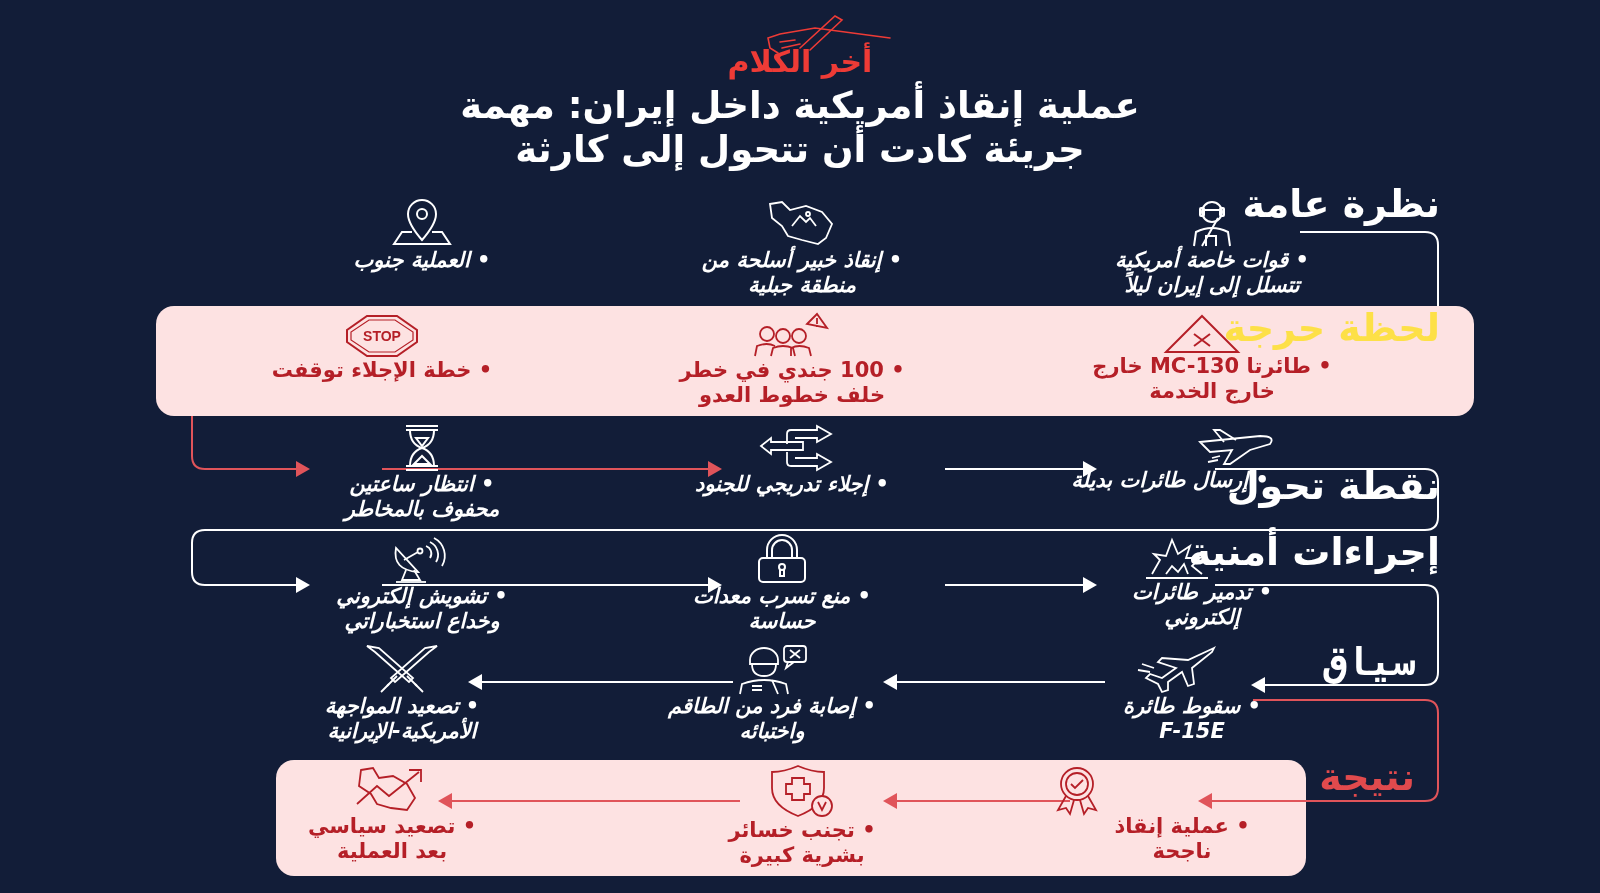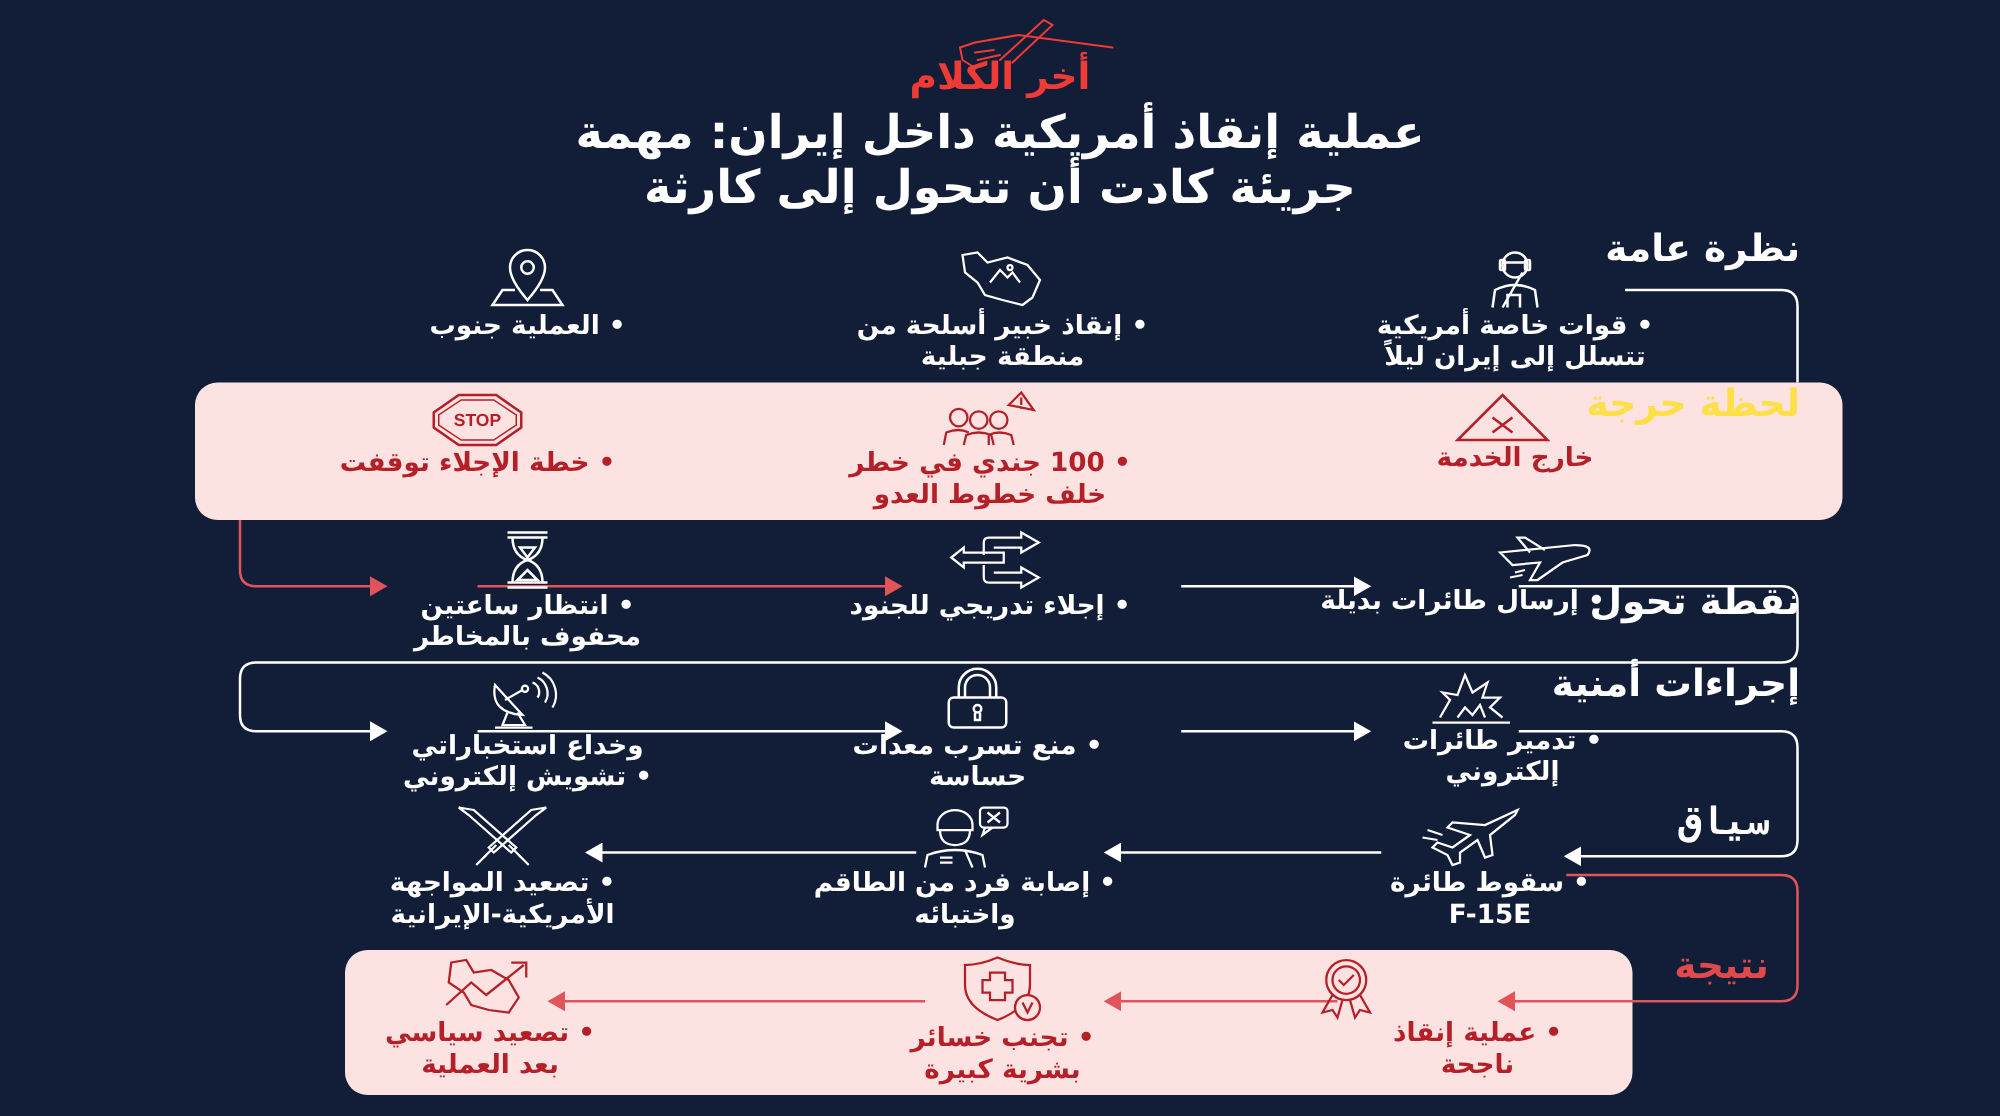--- a/index.html
+++ b/index.html
@@ -20,33 +20,33 @@
     letter-spacing: -1px;
   }
   .title {
     left: 280px; width: 1040px; top: 84px; text-align: center;
     font-weight: bold; font-size: 37px; line-height: 44px; color: #ffffff;
   }
   .panel-pink {
     position: absolute; background: #fde2e2; border-radius: 18px;
   }
   .section-title {
-    position: absolute; font-weight: bold; font-size: 30px; white-space: nowrap;
+    position: absolute; font-weight: bold; font-size: 38px; white-space: nowrap;
   }
   .section-title.white { color: #ffffff; }
   .section-title.red { color: #fde047; }
   .section-title.red2 { color: #e04a4d; }
   .item {
     position: absolute; text-align: center; width: 300px;
   }
   .item .icon { display: block; margin: 0 auto; }
   .item .txt {
     font-weight: bold; font-size: 21px; line-height: 25px; white-space: nowrap;
   }
-  .item.white .txt { color: #ffffff; }
+  .item.white .txt { color: #ffffff; font-style: italic; }
   .item.red .txt { color: #b51f27; }
   .bullet::before { content: "• "; }
   svg { overflow: visible; }
 </style>
 </head>
 <body>
 
 <div class="abs logo">
   <svg width="300" height="50" viewBox="0 0 300 50" style="position:absolute;left:0;top:0">
     <g fill="none" stroke="#ee3b36" stroke-width="1.6" stroke-linecap="round">
@@ -140,20 +140,21 @@
   <div class="txt bullet">العملية جنوب</div>
 </div>
 
 <div class="item red" style="left:1062px;top:314px;">
   <svg class="icon" width="80" height="40" viewBox="0 0 80 40" style="margin-left:100px">
       <g fill="none" stroke="#b51f27" stroke-width="2">
         <path d="M40 2 L76 38 L4 38 Z"></path>
         <path d="M32 20 L48 32 M48 20 L32 32"></path>
       </g>
     </svg>
+  <div class="txt bullet">طائرتا MC-130 خارج</div>
   <div class="txt">خارج الخدمة</div>
 </div>
 <div class="item red" style="left:642px;top:314px;text-align:center;">
   <svg class="icon" width="90" height="44" viewBox="0 0 90 44">
       <g fill="none" stroke="#b51f27" stroke-width="1.8">
         <circle cx="20" cy="20" r="7"></circle>
         <circle cx="36" cy="22" r="7"></circle>
         <circle cx="52" cy="22" r="7"></circle>
         <path d="M8 42 L10 32 Q20 28 28 32 M24 42 L26 34 Q36 30 46 34 L48 42 M44 42 L44 34 Q52 30 62 34 L64 42"></path>
         <path d="M60 10 L70 0 L80 14 Z"></path>
@@ -235,22 +236,22 @@
   <svg class="icon" width="80" height="48" viewBox="0 0 80 48">
       <g fill="none" stroke="#fff" stroke-width="1.8">
         <path d="M14 12 Q10 34 36 36 Z"></path>
         <path d="M22 24 L36 16"></path>
         <circle cx="38" cy="15" r="2.5"></circle>
         <path d="M44 10 A8 8 0 0 1 48 22 M48 6 A14 14 0 0 1 54 26 M52 2 A20 20 0 0 1 60 30"></path>
         <path d="M24 34 L20 44 L38 44 L32 34"></path>
         <path d="M14 46 L44 46"></path>
       </g>
     </svg>
+  <div class="txt bullet">تشويش إلكتروني</div>
   <div class="txt">وخداع استخباراتي</div>
-  <div class="txt bullet">تشويش إلكتروني</div>
 </div>
 
 <div class="item white" style="left:1042px;top:644px;">
   <svg class="icon" width="90" height="50" viewBox="0 0 90 50" style="margin-left:90px">
       <g fill="none" stroke="#fff" stroke-width="1.8">
         <path d="M82 4 L56 16 L30 14 L26 18 L44 24 L30 34 L18 30 L14 34 L26 40 L30 48 L36 46 L36 38 L50 28 L56 42 L62 40 L60 24 L80 8 Z"></path>
         <path d="M10 20 L22 24 M6 26 L18 28"></path>
       </g>
     </svg>
   <div class="txt bullet">سقوط طائرة</div>

